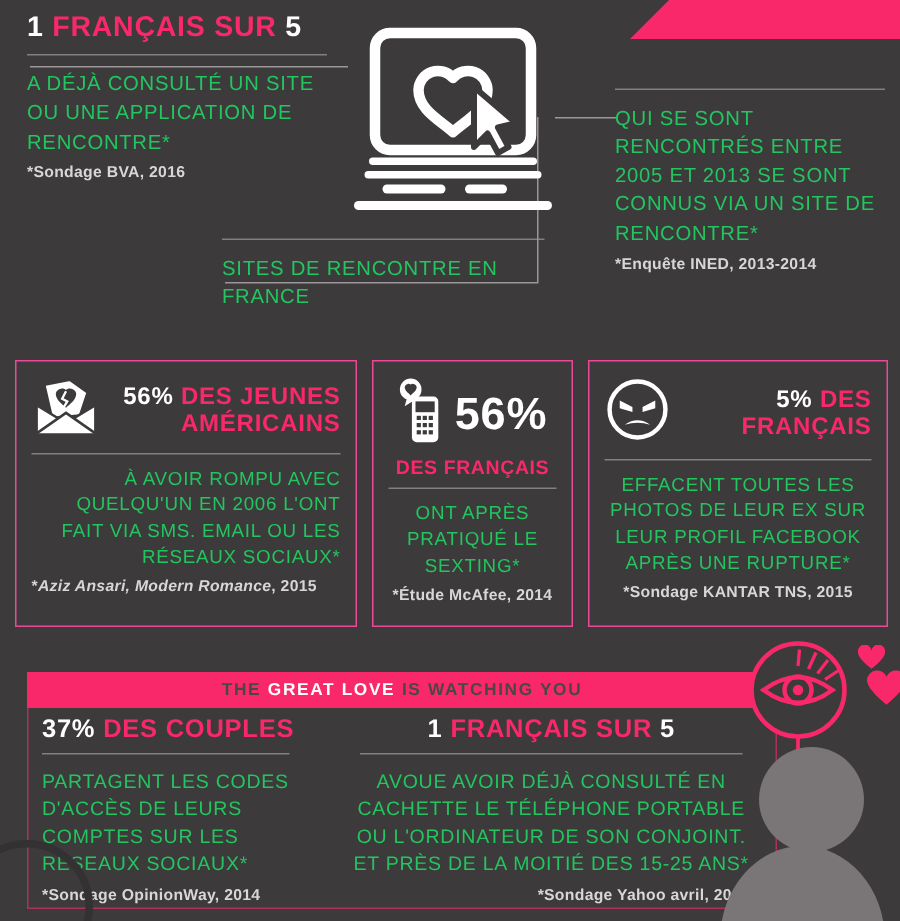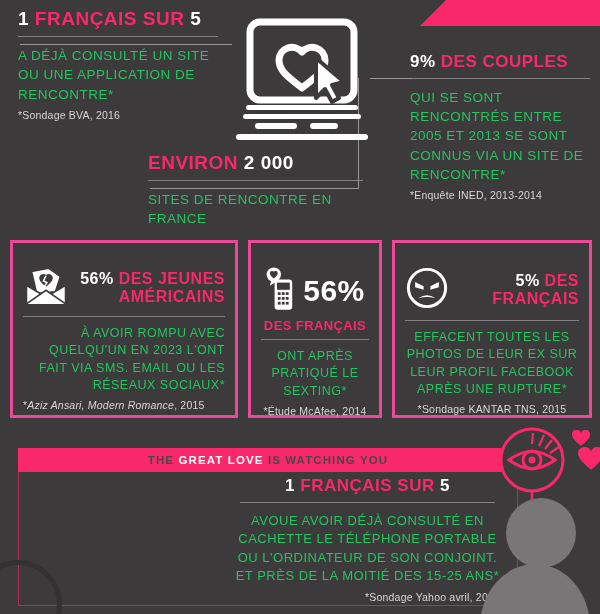--- a/index.html
+++ b/index.html
@@ -36,21 +36,21 @@
     font-weight:bold;letter-spacing:.5px;line-height:1.12;
   }
   .hl-num{color:#ffffff;}
   .hl-txt{color:#f9286a;}
   .rule{height:1px;background:#9b9799;opacity:.75;margin:7px 0 9px 0;}
   .body-txt{
     color:#22c55e;font-size:13.5px;line-height:1.42;letter-spacing:.5px;
     font-weight:400;
   }
   .source{
-    color:#d9d6d7;font-size:10.5px;letter-spacing:.2px;margin-top:5px;
+    color:#d9d6d7;font-size:10.5px;letter-spacing:.2px;margin-top:5px;font-weight:bold;
   }
   .source i{font-style:italic;}
 
   
   .stat-topleft{position:absolute;left:18px;top:8px;width:210px;}
   .stat-topleft .headline{font-size:19px;}
   .stat-topleft .rule{width:200px;}
 
   .stat-topright{position:absolute;left:410px;top:52px;width:180px;}
   .stat-topright .headline{font-size:17px;}
@@ -63,21 +63,21 @@
   
   .conn{position:absolute;background:#9b9799;}
 
   
   .laptop{position:absolute;left:232px;top:18px;width:140px;height:130px;}
 
   
   .cards{position:absolute;left:10px;top:240px;width:582px;height:178px;
          display:flex;gap:10px;}
   .card{
-    border:3px solid #ec4899;padding:23px 10px 8px 10px;
+    border:1px solid #ec4899;padding:10px 10px 8px 10px;
     box-sizing:border-box;position:relative;
   }
   .card.c1{width:228px;}
   .card.c2{width:134px;}
   .card.c3{width:200px;}
   .card-head{display:flex;align-items:center;gap:6px;}
   .card .headline{font-size:16px;}
   .card .body-txt{font-size:12.5px;line-height:1.38;}
   .card .rule{margin:6px 0 8px 0;}
 
@@ -156,34 +156,26 @@
       <path d="M84 40 L84 80 L93 71 L100 84 L107 80 L100 67 L112 64 Z" fill="#ffffff" stroke="#3d3a3c" stroke-width="4" stroke-linejoin="round"></path>
       <rect x="14" y="87" width="112" height="5" rx="2.5" fill="#ffffff"></rect>
       <rect x="11" y="96" width="118" height="5" rx="2.5" fill="#ffffff"></rect>
       <rect x="23" y="105" width="42" height="6" rx="3" fill="#ffffff"></rect>
       <rect x="78" y="105" width="28" height="6" rx="3" fill="#ffffff"></rect>
       <rect x="4" y="116" width="132" height="6" rx="3" fill="#ffffff"></rect>
     </svg>
   </div>
 
   <div class="stat-topright">
-    <div class="headline">
-      <span class="hl-num">9%</span>
-      <span class="hl-txt">DES COUPLES</span>
-    </div>
     <div class="rule"></div>
     <div class="body-txt">QUI SE SONT RENCONTRÉS ENTRE 2005 ET 2013 SE SONT CONNUS VIA UN SITE DE RENCONTRE*</div>
     <div class="source">*Enquête INED, 2013-2014</div>
   </div>
 
   <div class="stat-middle">
-    <div class="headline">
-      <span class="hl-txt">ENVIRON</span>
-      <span class="hl-num">2 000</span>
-    </div>
     <div class="rule"></div>
     <div class="body-txt">SITES DE RENCONTRE EN FRANCE</div>
   </div>
 
   <div class="cards">
 
     <div class="card c1">
       <div class="card-head">
         <span>
           <svg viewBox="0 0 54 46" width="46" height="40">
@@ -193,21 +185,21 @@
             <path d="M4 22 L27 36 L50 22 L50 44 L4 44 Z" fill="#ffffff" stroke="#3d3a3c" stroke-width="2"></path>
             <path d="M4 44 L27 28 L50 44" fill="#ffffff" stroke="#3d3a3c" stroke-width="2"></path>
           </svg>
         </span>
         <div class="headline" style="flex:1">
           <span class="hl-num">56%</span>
           <span class="hl-txt">DES JEUNES AMÉRICAINS</span>
         </div>
       </div>
       <div class="rule"></div>
-      <div class="body-txt">À AVOIR ROMPU AVEC QUELQU'UN EN 2023 L'ONT FAIT VIA SMS. EMAIL OU LES RÉSEAUX SOCIAUX*</div>
+      <div class="body-txt">À AVOIR ROMPU AVEC QUELQU'UN EN 2006 L'ONT FAIT VIA SMS. EMAIL OU LES RÉSEAUX SOCIAUX*</div>
       <div class="source"><span>*</span><i>Aziz Ansari, Modern Romance</i><span>, 2015</span></div>
     </div>
 
     <div class="card c2">
       <div class="card-head" style="justify-content:center;">
         <span>
           <svg viewBox="0 0 40 56" width="32" height="46">
             <circle cx="11" cy="10" r="9" fill="#ffffff"></circle>
             <path d="M8 17 L6 24 L14 19 Z" fill="#ffffff"></path>
             <path d="M11 6 a3.2 3.2 0 0 1 5 2 c0 3.2 -3.2 5 -5 7 c-1.8 -2 -5 -3.8 -5 -7 a3.2 3.2 0 0 1 5 -2 z" fill="#3d3a3c"></path>
@@ -282,20 +274,29 @@
     <svg viewBox="0 0 22 20" width="18" height="17">
       <path d="M11 19 C2 12 0 8 0 5.5 A5.5 5.5 0 0 1 11 4 A5.5 5.5 0 0 1 22 5.5 C22 8 20 12 11 19 Z" fill="#f9286a"></path>
     </svg>
   </div>
   <div class="heart-big">
     <svg viewBox="0 0 30 28" width="26" height="25">
       <path d="M15 27 C3 17 0 11.5 0 7.8 A7.8 7.8 0 0 1 15 5.6 A7.8 7.8 0 0 1 30 7.8 C30 11.5 27 17 15 27 Z" fill="#f9286a"></path>
     </svg>
   </div>
 
+  <div class="stat-botleft">
+    <div class="headline">
+      <span class="hl-num">37%</span>
+      <span class="hl-txt">DES COUPLES</span>
+    </div>
+    <div class="rule"></div>
+    <div class="body-txt">PARTAGENT LES CODES D'ACCÈS DE LEURS COMPTES SUR LES RÉSEAUX SOCIAUX*</div>
+    <div class="source">*Sondage OpinionWay, 2014</div>
+  </div>
 
   <div class="stat-botright">
     <div class="headline">
       <span class="hl-num">1</span>
       <span class="hl-txt">FRANÇAIS SUR</span>
       <span class="hl-num">5</span>
     </div>
     <div class="rule"></div>
     <div class="body-txt">AVOUE AVOIR DÉJÀ CONSULTÉ EN CACHETTE LE TÉLÉPHONE PORTABLE OU L'ORDINATEUR DE SON CONJOINT. ET PRÈS DE LA MOITIÉ DES 15-25 ANS*</div>
     <div class="source">*Sondage Yahoo avril, 2012</div>

